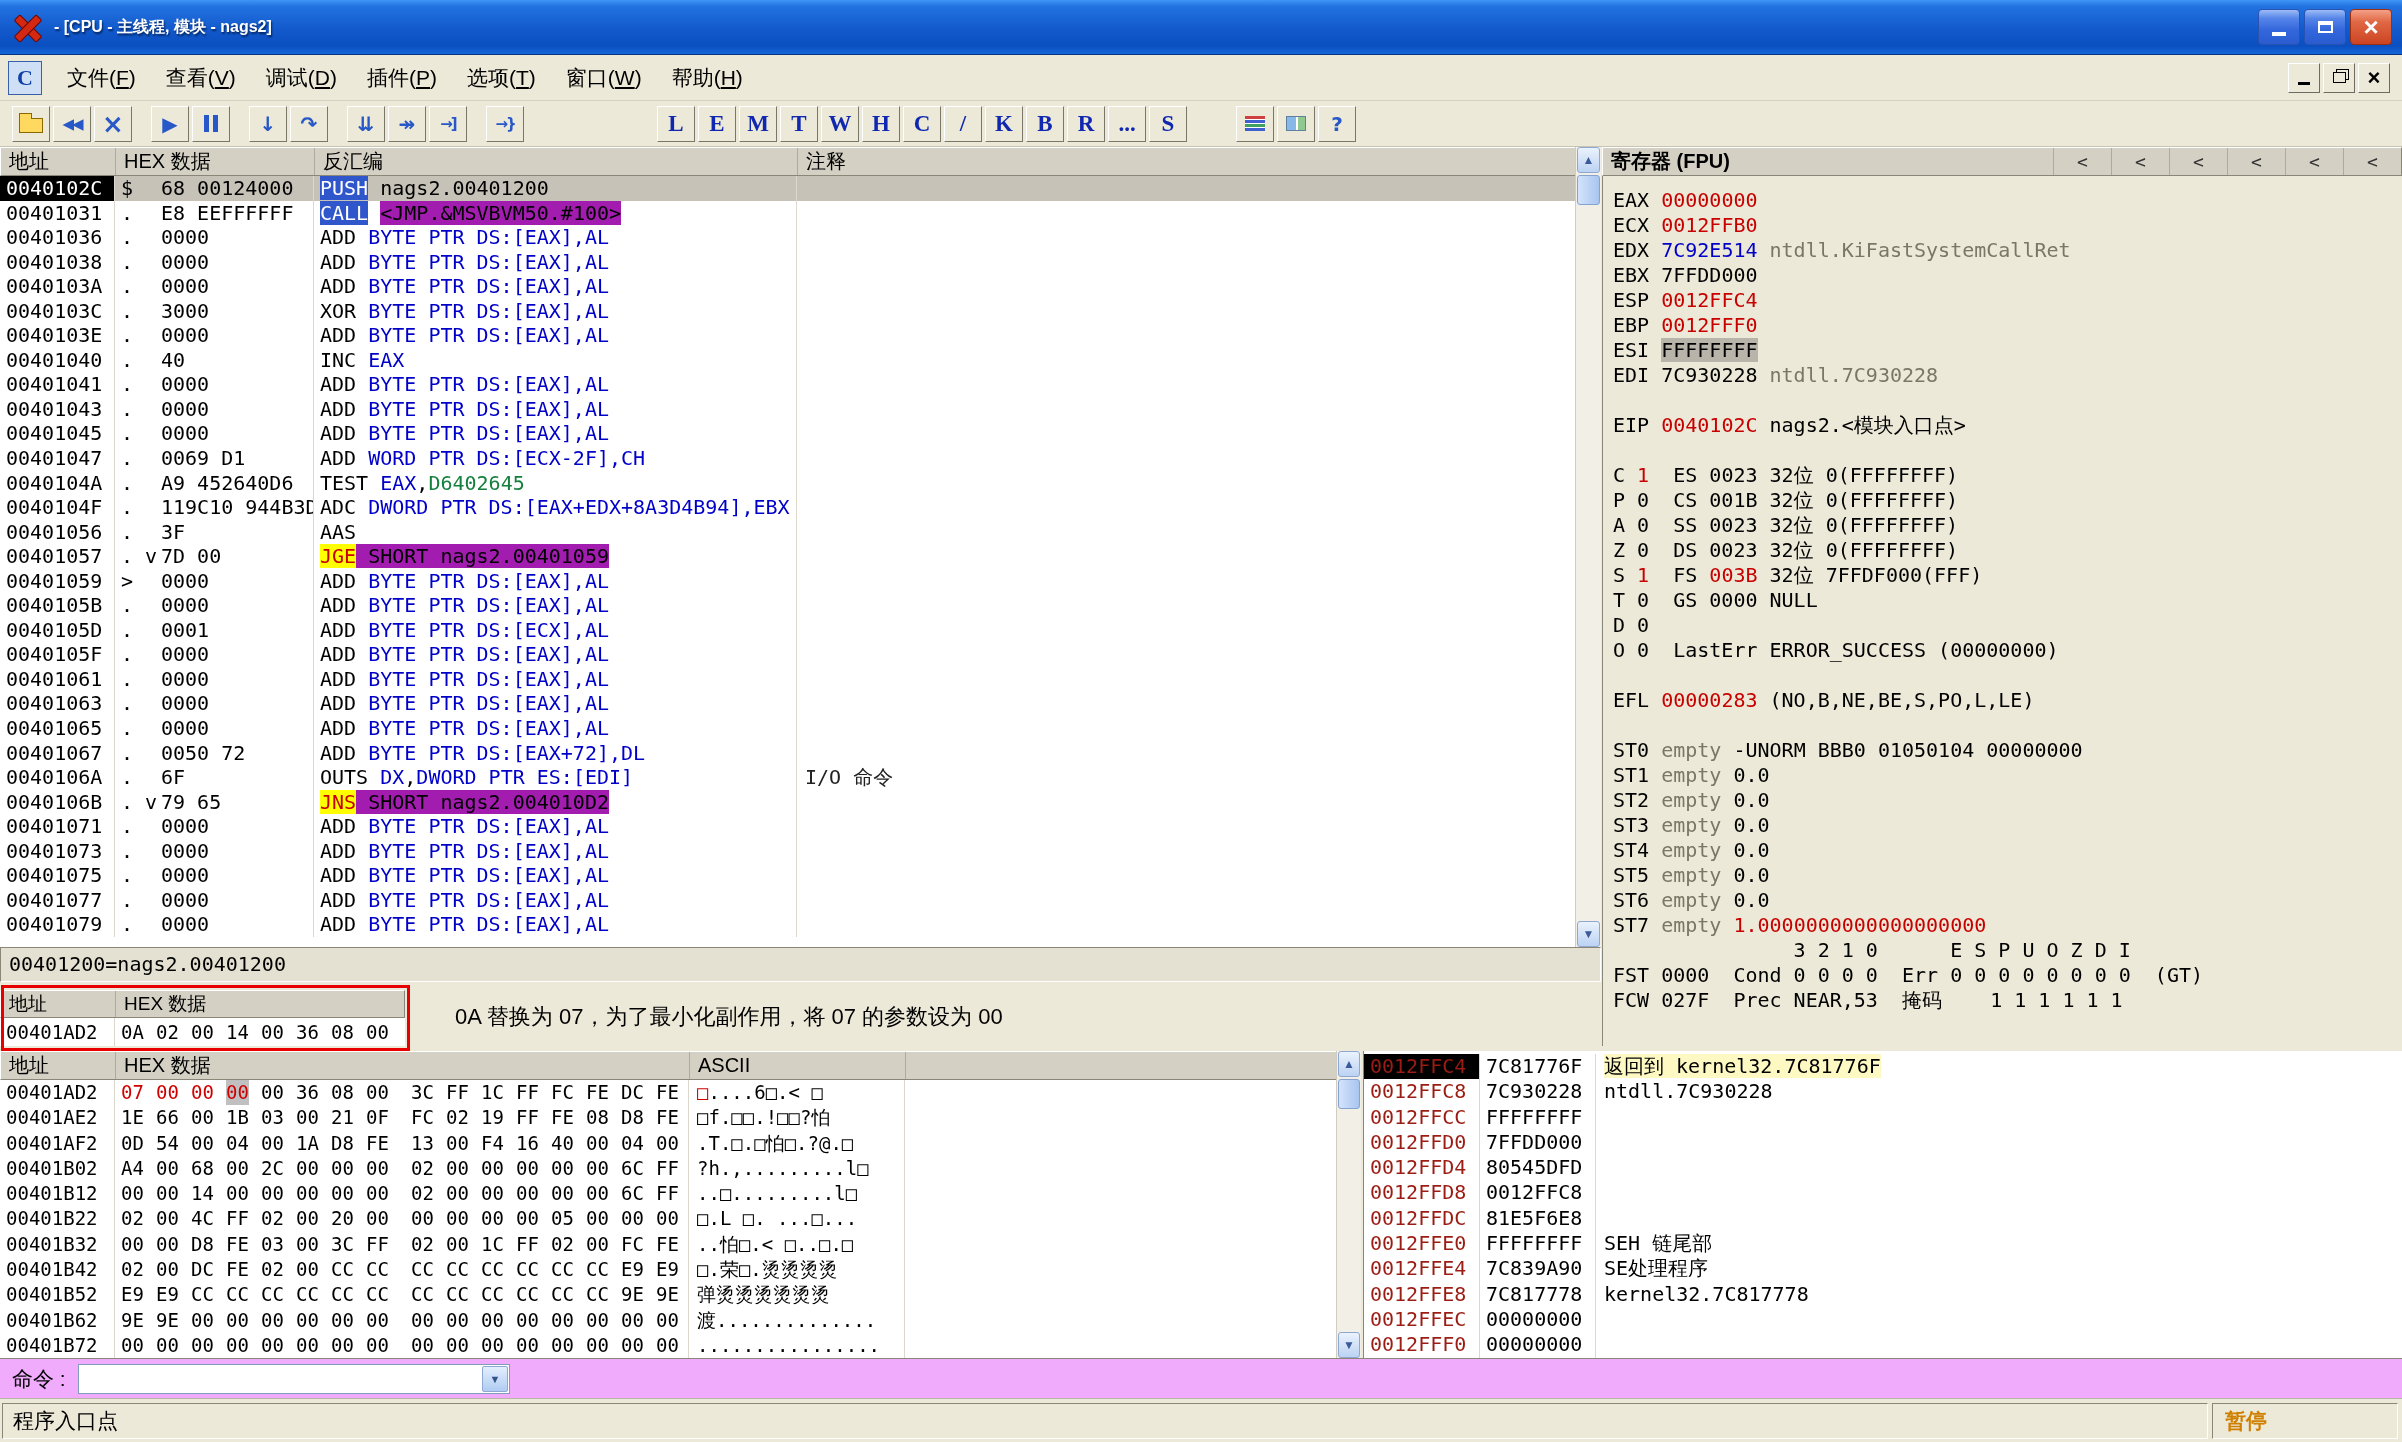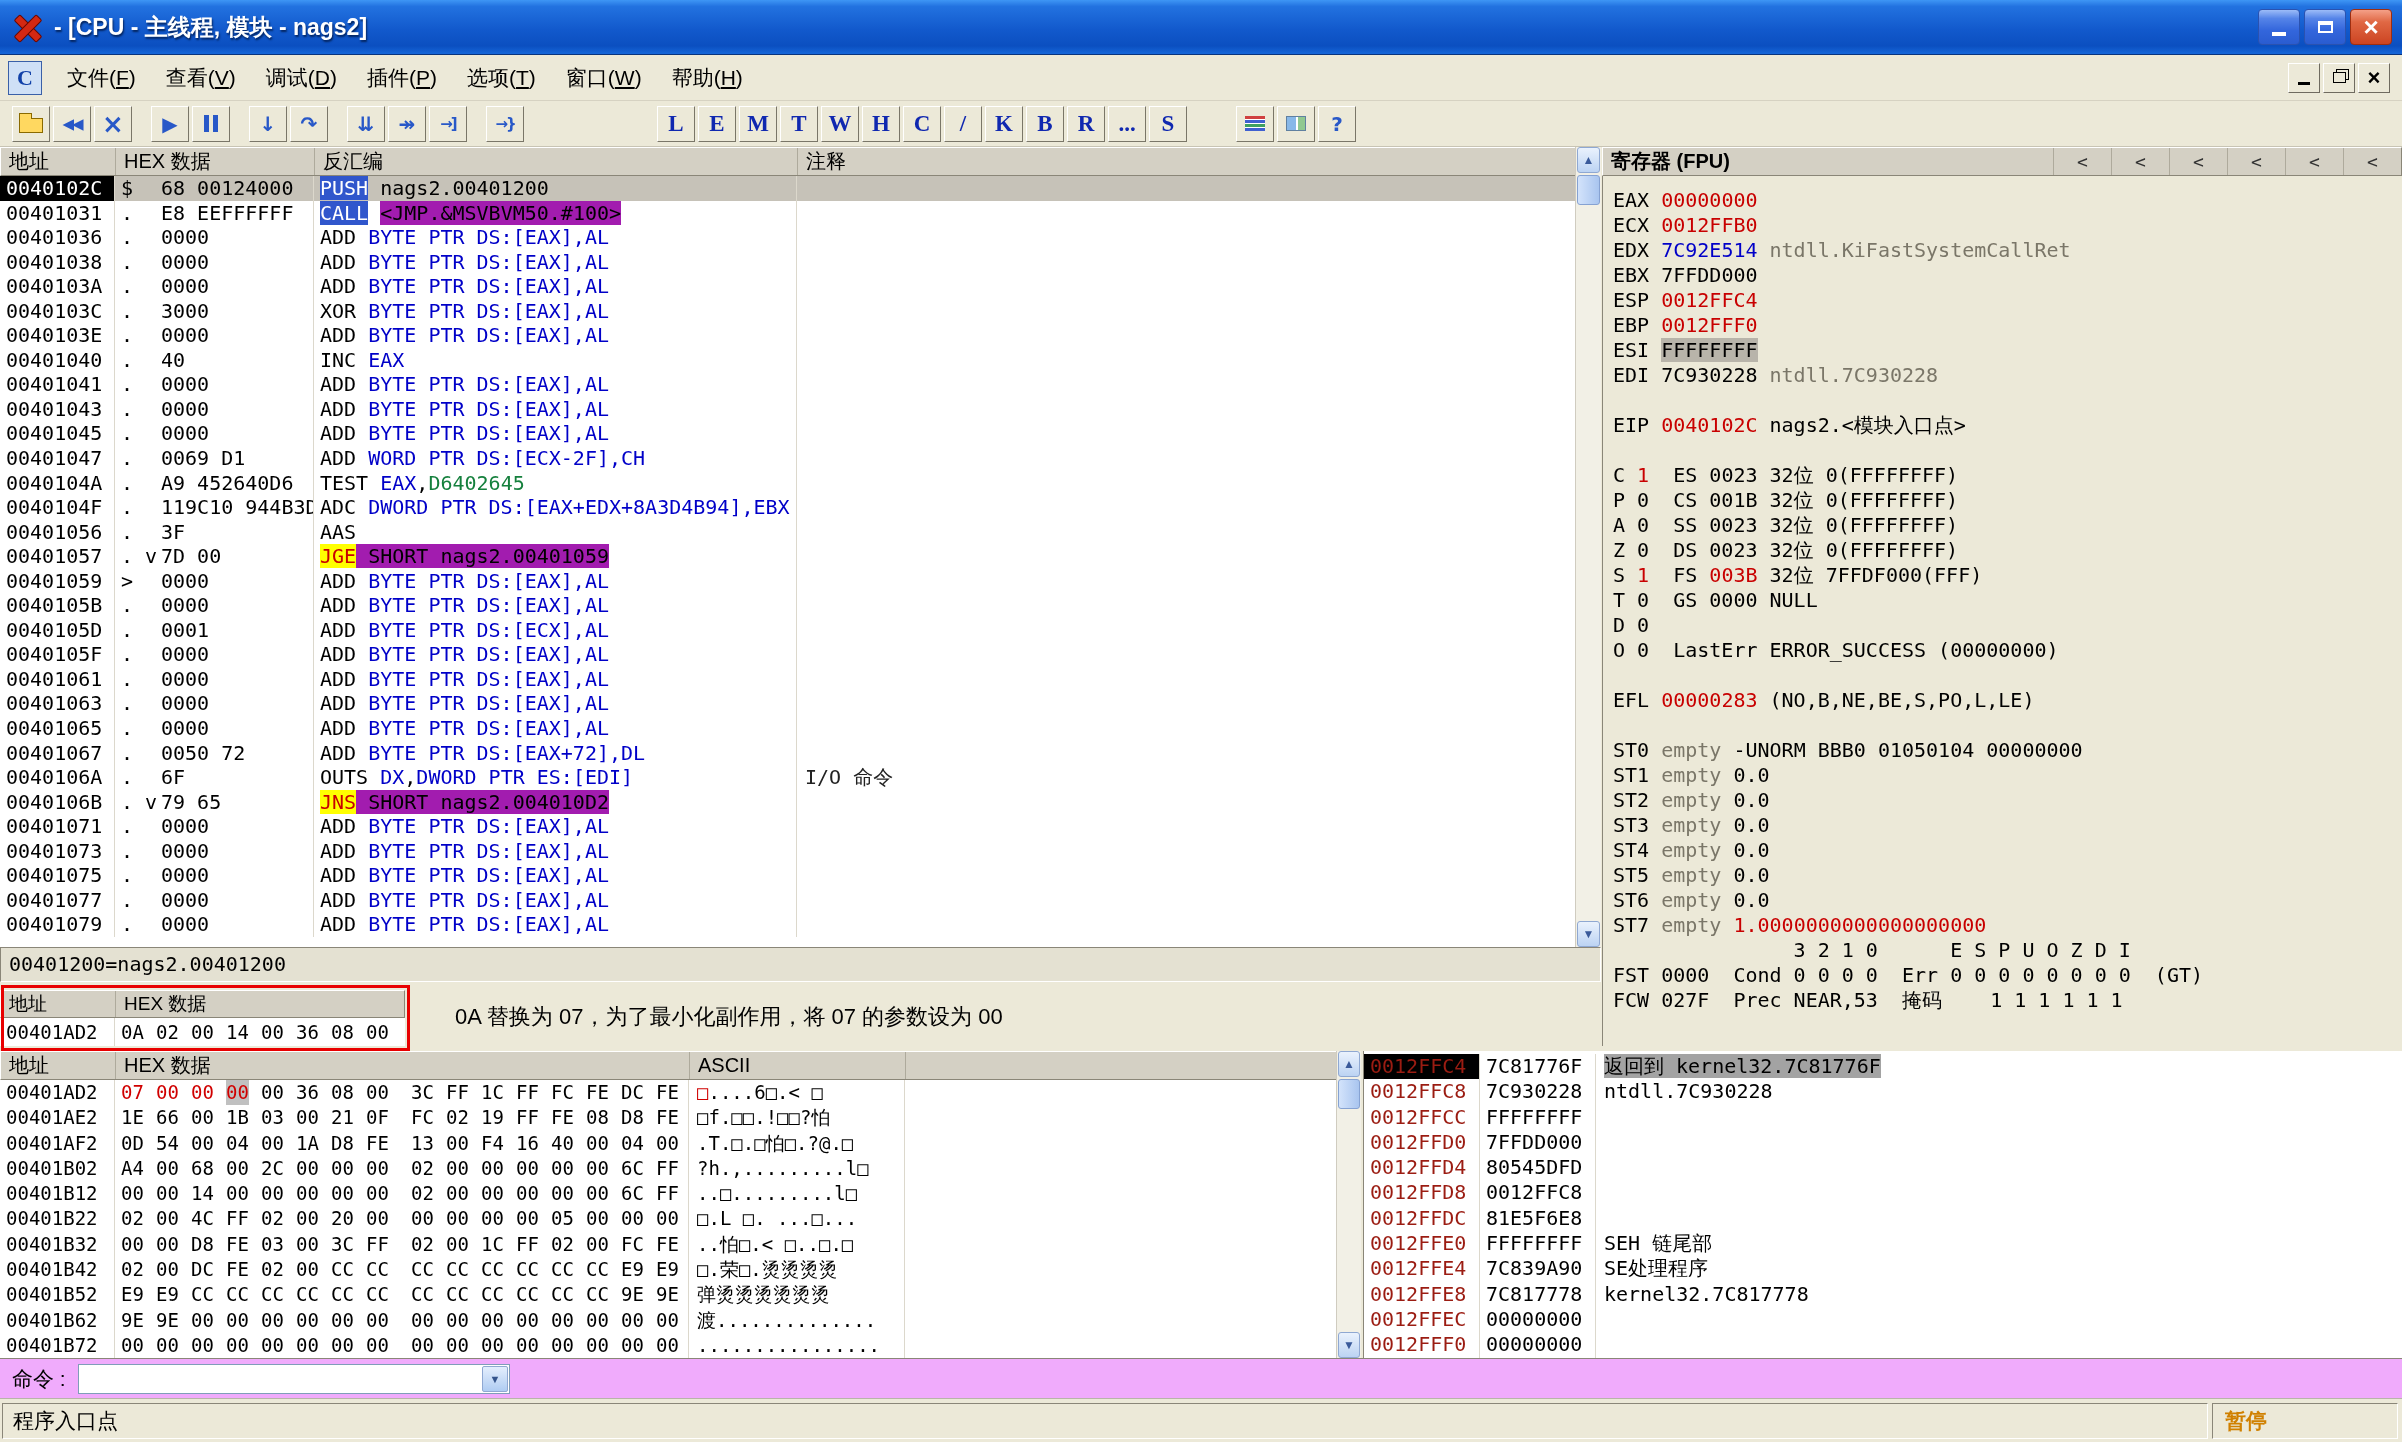--- a/index.html
+++ b/index.html
@@ -8,21 +8,21 @@
   .mono{font-family:"DejaVu Sans Mono",monospace}
 
   
   #titlebar{position:absolute;left:0;top:0;width:2402px;height:55px;
     background:linear-gradient(180deg,#3E96F5 0%,#2272E0 12%,#1259CC 55%,#0B4FC0 85%,#1667DA 100%);
     display:flex;align-items:center;padding:0 10px;border-bottom:1px solid #08337E}
   #olly-icon{position:relative;width:34px;height:34px;margin-right:10px;flex:none}
   #olly-icon::before,#olly-icon::after{content:"";position:absolute;left:2px;top:14px;width:30px;height:7px;background:#D42812;border:1px solid #6A0800;border-radius:2px}
   #olly-icon::before{transform:rotate(45deg)}
   #olly-icon::after{transform:rotate(-45deg)}
-  #win-title{color:#fff;font-weight:bold;font-size:23px;text-shadow:1px 2px 2px #04245E;white-space:nowrap}
+  #win-title{color:#fff;font-weight:bold;font-size:16px;text-shadow:1px 2px 2px #04245E;white-space:nowrap}
   #cap-buttons{margin-left:auto;display:flex;gap:4px}
   .cap-btn{width:42px;height:36px;border-radius:4px;display:flex;align-items:center;justify-content:center;
     background:linear-gradient(180deg,#9CBCF8 0%,#5584E8 25%,#3366DC 60%,#2A5CD0 100%);border:1px solid #2A52B0}
   .cap-btn.close{background:linear-gradient(180deg,#F4A088 0%,#E06844 35%,#CC4422 100%);border:1px solid #9E2E10}
   .glyph-min{width:14px;height:4px;background:#fff;margin-top:14px}
   .glyph-max{width:15px;height:12px;border:2px solid #fff;border-top:4px solid #fff}
   .glyph-close{color:#fff;font-size:26px;font-weight:bold;line-height:26px}
 
   
   #menubar{position:absolute;left:0;top:55px;width:2402px;height:46px;background:#ECE9D8;display:flex;align-items:center;
@@ -114,21 +114,21 @@
   .hc-ascii{width:216px;padding-left:8px;border-right:1px solid #DCD8CC}
 
   
   #stack-pane{position:absolute;left:1363px;top:1051px;width:1039px;height:307px;background:#fff;overflow:hidden;
     border-left:1px solid #8A8678;font-family:"DejaVu Sans Mono",monospace;font-size:20px;padding-top:3px}
   .srow{display:flex;height:25.3px;line-height:25.3px;white-space:pre}
   .sc{overflow:hidden;flex:none}
   .sc-addr{width:116px;padding-left:6px;border-right:1px solid #DCD8CC;color:#9B1C12}
   .sc-val{width:116px;padding-left:6px;border-right:1px solid #DCD8CC}
   .sc-cmt{flex:1;padding-left:8px}
-  .cmt-hl{background:#a3a3a3}
+  .cmt-hl{background:#fef9c3}
 
   
   #registers-header{left:1602px;top:147px;width:800px;justify-content:space-between}
   #reg-title{font-weight:bold;padding-left:8px;white-space:nowrap}
   #reg-arrows{display:flex;height:100%}
   .reg-arrow{width:58px;height:100%;border-left:1px solid #AEAA9C;display:flex;align-items:center;justify-content:center;
     font-family:"DejaVu Sans Mono",monospace;font-size:18px;color:#333}
   #registers-body{position:absolute;left:1602px;top:176px;width:800px;height:870px;background:#ECE9D8;overflow:hidden;
     border-left:1px solid #8A8678;padding:12px 0 0 10px;font-family:"DejaVu Sans Mono",monospace;font-size:20px}
   .rline{height:25px;line-height:25px;white-space:pre}

